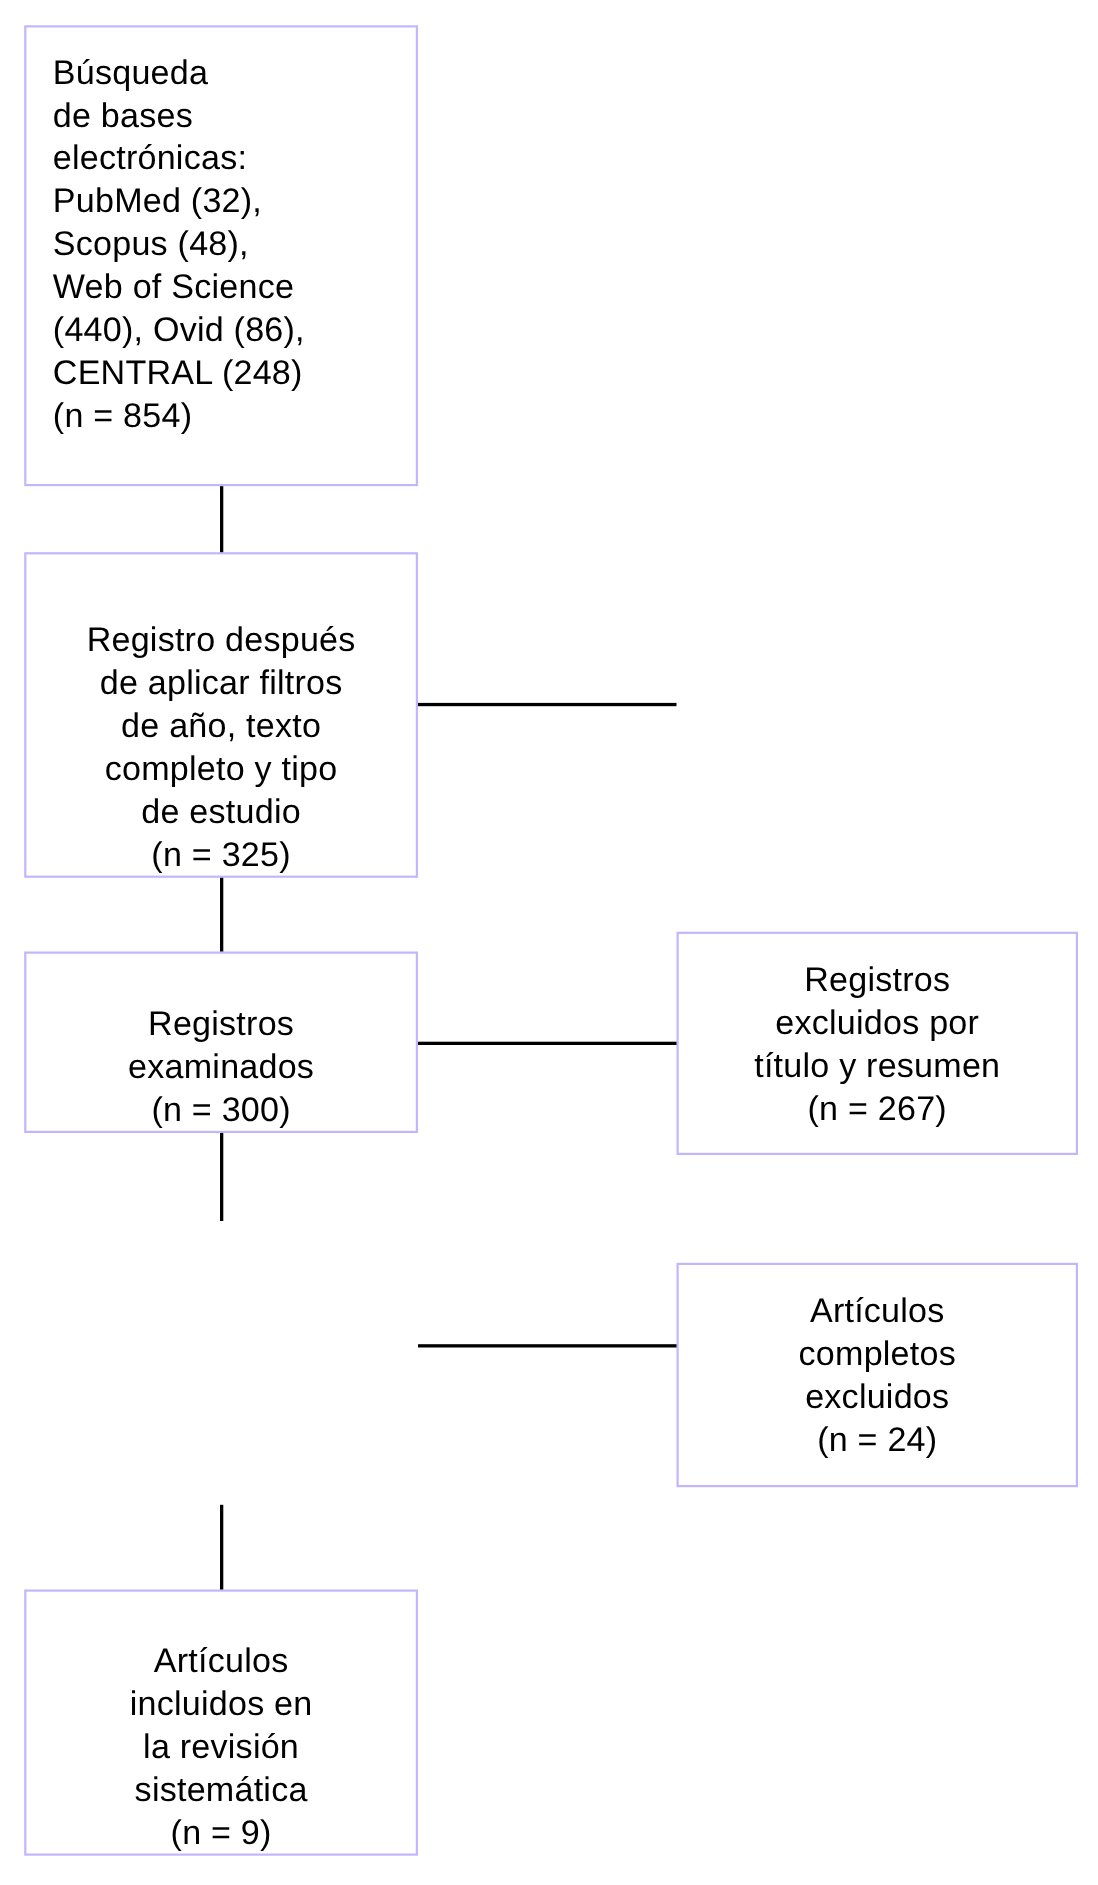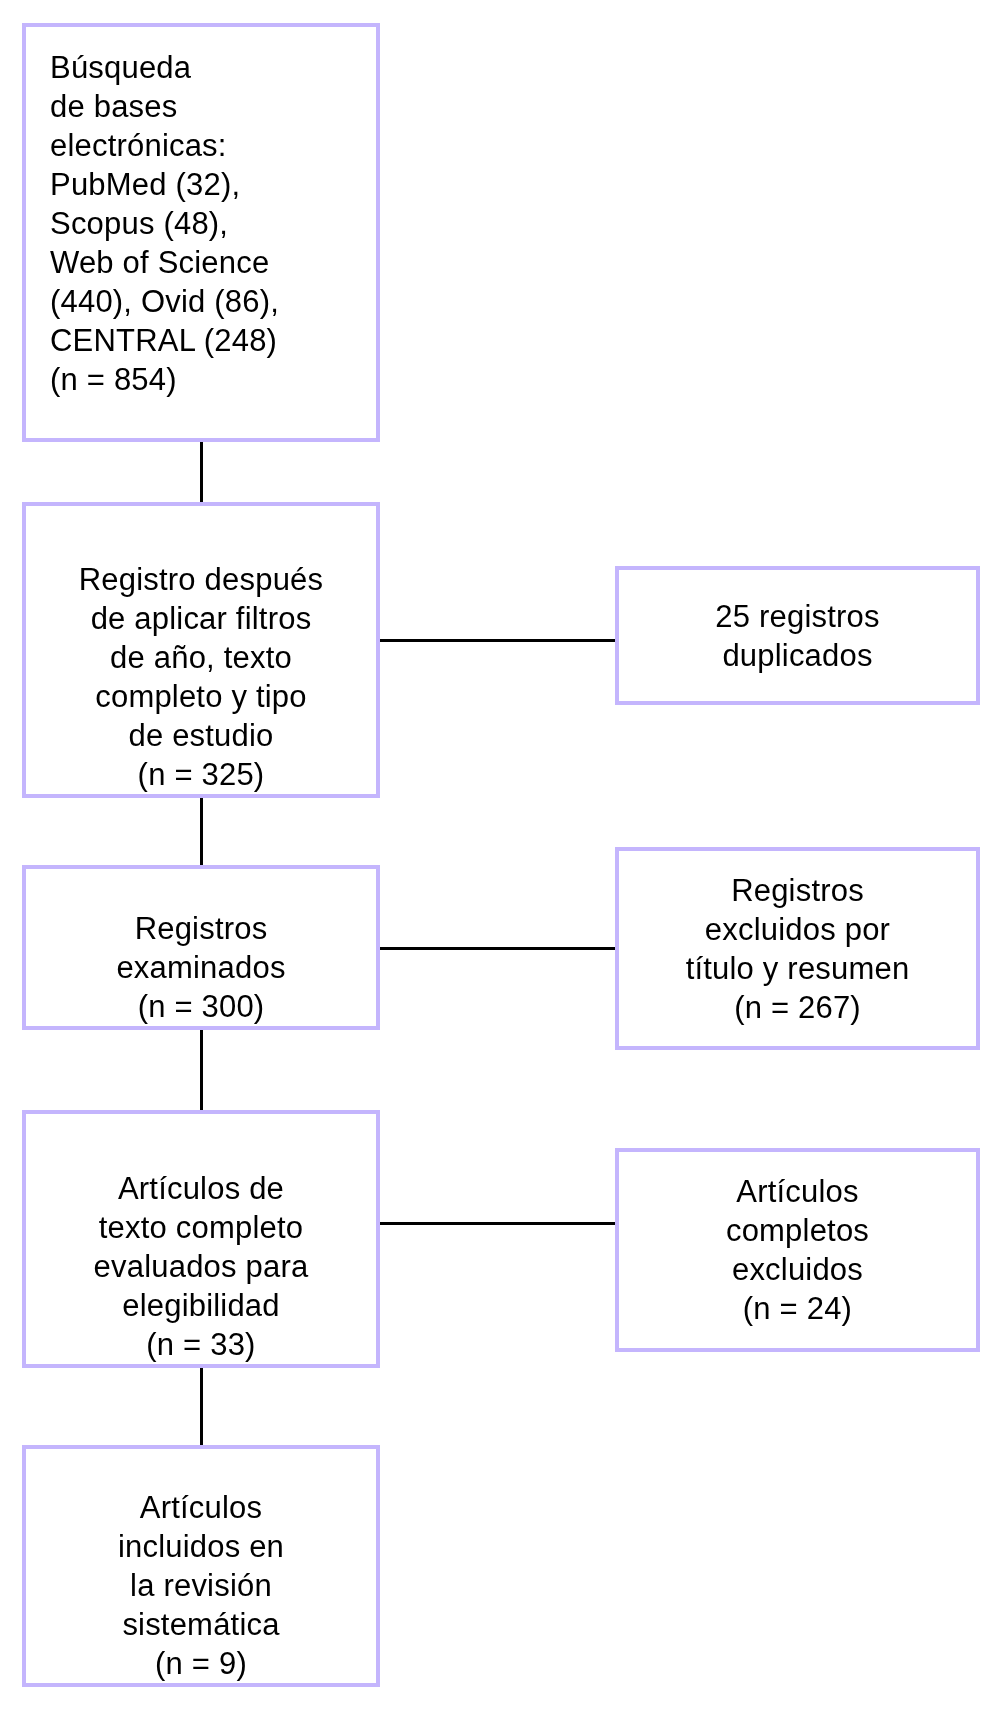--- a/index.html
+++ b/index.html
@@ -12,21 +12,21 @@
     width: 998px;
     height: 1714px;
     background: #ffffff;
     font-family: "Liberation Sans", "DejaVu Sans", sans-serif;
     color: #000000;
     overflow: hidden;
   }
   .box {
     position: absolute;
     box-sizing: border-box;
-    border: 4px solid #c4b5fd;
+    border: 2px solid #c4b5fd;
     background: #ffffff;
     display: flex;
     align-items: center;
     justify-content: center;
   }
   .box-text {
     white-space: pre-line;
     font-size: 31px;
     line-height: 39px;
     text-align: center;
@@ -96,40 +96,29 @@
 de estudio
 (n = 325)</div>
   </div>
 
   <div class="box col-left box-screened">
     <div class="box-text">Registros
 examinados
 (n = 300)</div>
   </div>
 
-  <div class="box col-left box-eligibility">
-    <div class="box-text">Artículos de
-texto completo
-evaluados para
-elegibilidad
-(n = 33)</div>
-  </div>
 
   <div class="box col-left box-included">
     <div class="box-text">Artículos
 incluidos en
 la revisión
 sistemática
 (n = 9)</div>
   </div>
 
-  <div class="box col-right box-duplicates">
-    <div class="box-text">25 registros
-duplicados</div>
-  </div>
 
   <div class="box col-right box-excl-title">
     <div class="box-text">Registros
 excluidos por
 título y resumen
 (n = 267)</div>
   </div>
 
   <div class="box col-right box-excl-fulltext">
     <div class="box-text">Artículos

